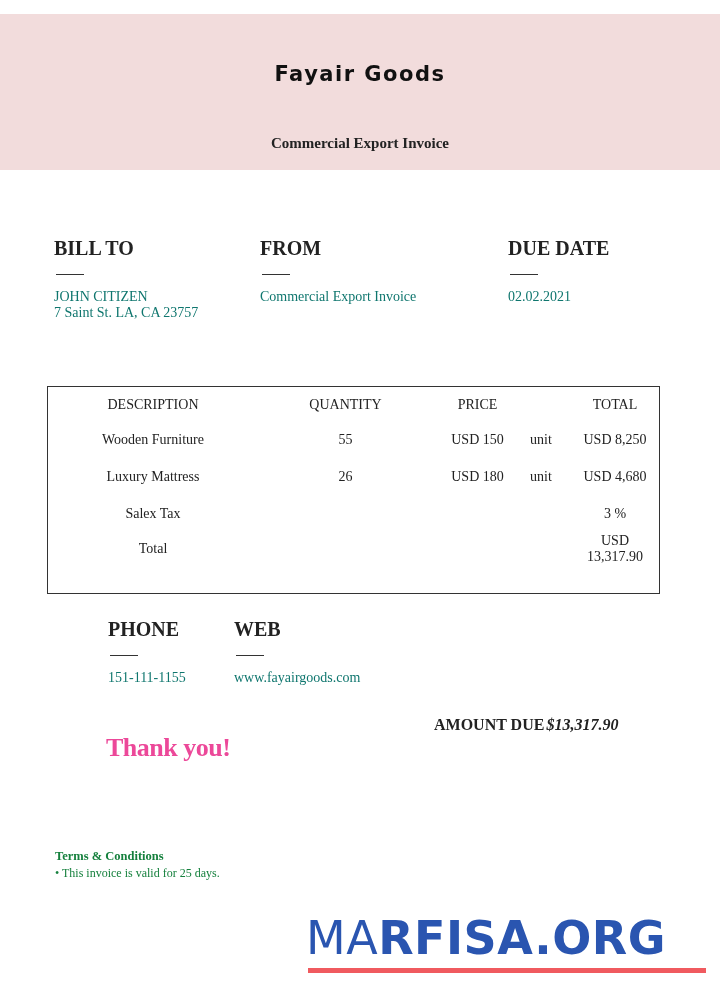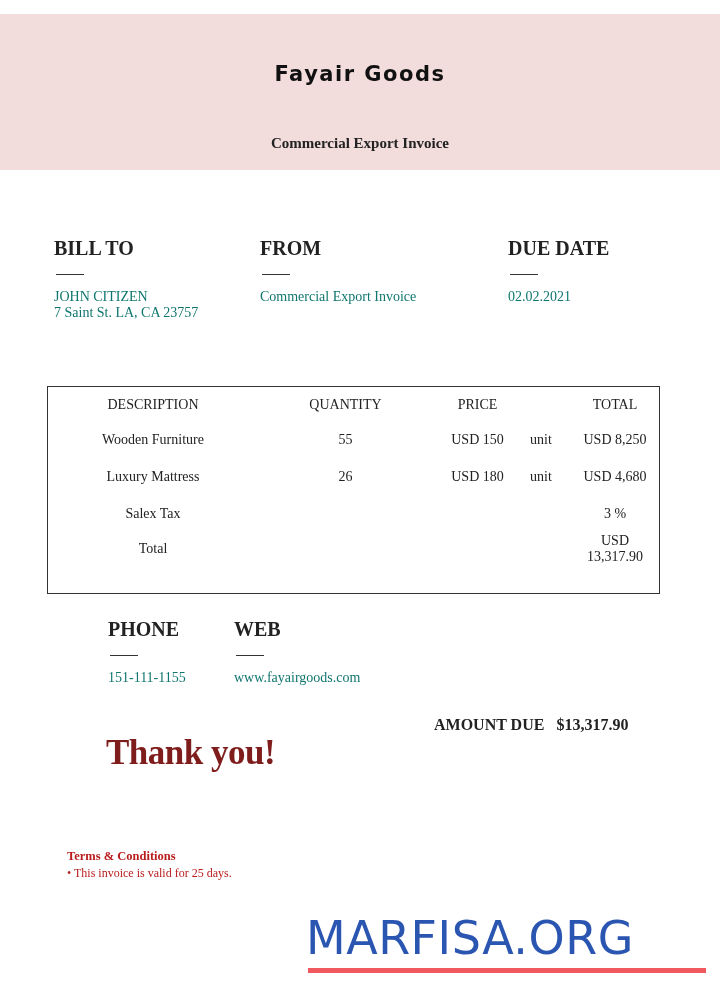--- a/index.html
+++ b/index.html
@@ -18,28 +18,28 @@
            border:1.5px solid #333; box-sizing:border-box; }
   .row { position:absolute; left:0; width:100%; font-size:14px; color:#222; }
   .cell { position:absolute; text-align:center; }
   .c-desc { left:30px; width:150px; }
   .c-qty { left:245px; width:105px; }
   .c-price { left:392px; width:75px; }
   .c-unit { left:472px; width:42px; }
   .c-total { left:522px; width:90px; }
   .contact { position:absolute; top:618px; }
   .amount-due { position:absolute; top:716px; left:434px; font-weight:bold; font-size:16px; color:#222; white-space:nowrap; }
-  .amount-due span + span { margin-left:12px; }
-  .thanks { position:absolute; left:106px; top:733px; font-weight:bold; font-size:35px; color:#7f1d1d; letter-spacing:-0.5px; }
-  .terms { position:absolute; left:67px; top:848px; font-size:12px; color:#b91c1c; line-height:17px; }
+  .amount-due span + span { margin-left:2px;font-style:italic; }
+  .thanks { position:absolute; left:106px; top:733px; font-weight:bold; font-size:26px; color:#ec4899; letter-spacing:-0.5px; }
+  .terms { position:absolute; left:55px; top:848px; font-size:12px; color:#15803d; line-height:17px; }
   .terms .t-title { font-weight:bold; font-size:12.5px; }
   .watermark { position:absolute; left:306px; top:910px; font-family:"DejaVu Sans", sans-serif; font-size:46px;
                color:#2a55b0; letter-spacing:0.5px; line-height:56px; }
   .watermark .thin { font-weight:normal; }
-  .watermark .bold { font-weight:normal;margin-top:27px; }
+  .watermark .bold { font-weight:bold;margin-top:27px; }
   .wm-underline { position:absolute; left:308px; top:968px; width:398px; height:5px; background:#f05a5f; }
 </style>
 </head>
 <body>
 
 <div class="band"></div>
 <div class="company">Fayair Goods</div>
 <div class="doc-title">Commercial Export Invoice</div>
 
 <div class="info-col" style="left:54px">

